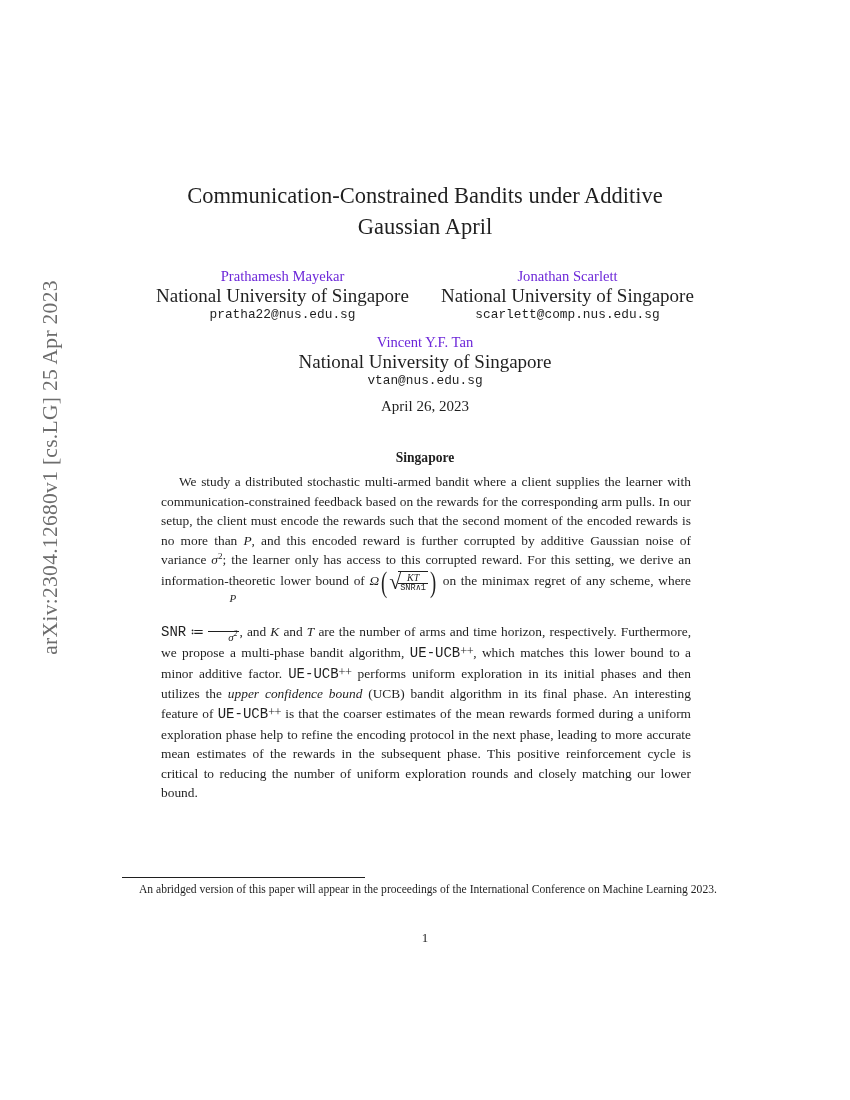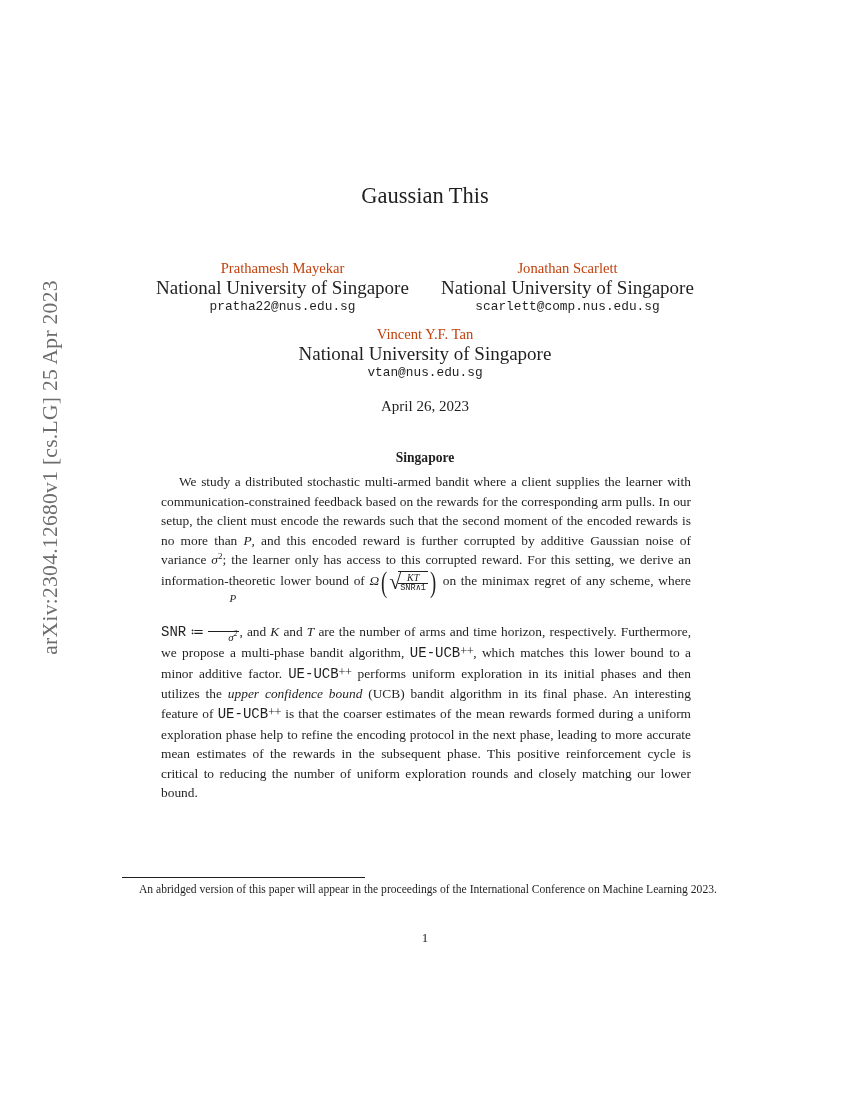--- a/index.html
+++ b/index.html
@@ -56,21 +56,22 @@
     justify-content: space-between;
   }
   .author-col {
     width: 265px;
     text-align: center;
   }
   .author-name {
     display: block;
     font-size: 14.6px;
     line-height: 19px;
-    color: #c2410c;
+    color: #6d28d9;
+    margin-top: 8px;
   }
   .author-affil {
     display: block;
     font-size: 19px;
     line-height: 19px;
     color: #1f1f1f;
   }
   .author-email {
     display: block;
     font-family: "Liberation Mono", "DejaVu Sans Mono", monospace;
@@ -236,21 +237,22 @@
   }
 </style>
 </head>
 <body>
 
 <div class="page">
 
   <div class="arxiv-stamp">arXiv:2304.12680v1  [cs.LG]  25 Apr 2023</div>
 
   <div class="title">
-    <span class="title-line">Gaussian This</span>
+    <span class="title-line">Communication-Constrained Bandits under Additive</span>
+    <span class="title-line">Gaussian April</span>
   </div>
 
   <div class="authors-row">
     <div class="author-col">
       <span class="author-name">Prathamesh Mayekar</span>
       <span class="author-affil">National University of Singapore</span>
       <span class="author-email">pratha22@nus.edu.sg</span>
     </div>
     <div class="author-col">
       <span class="author-name">Jonathan Scarlett</span>

